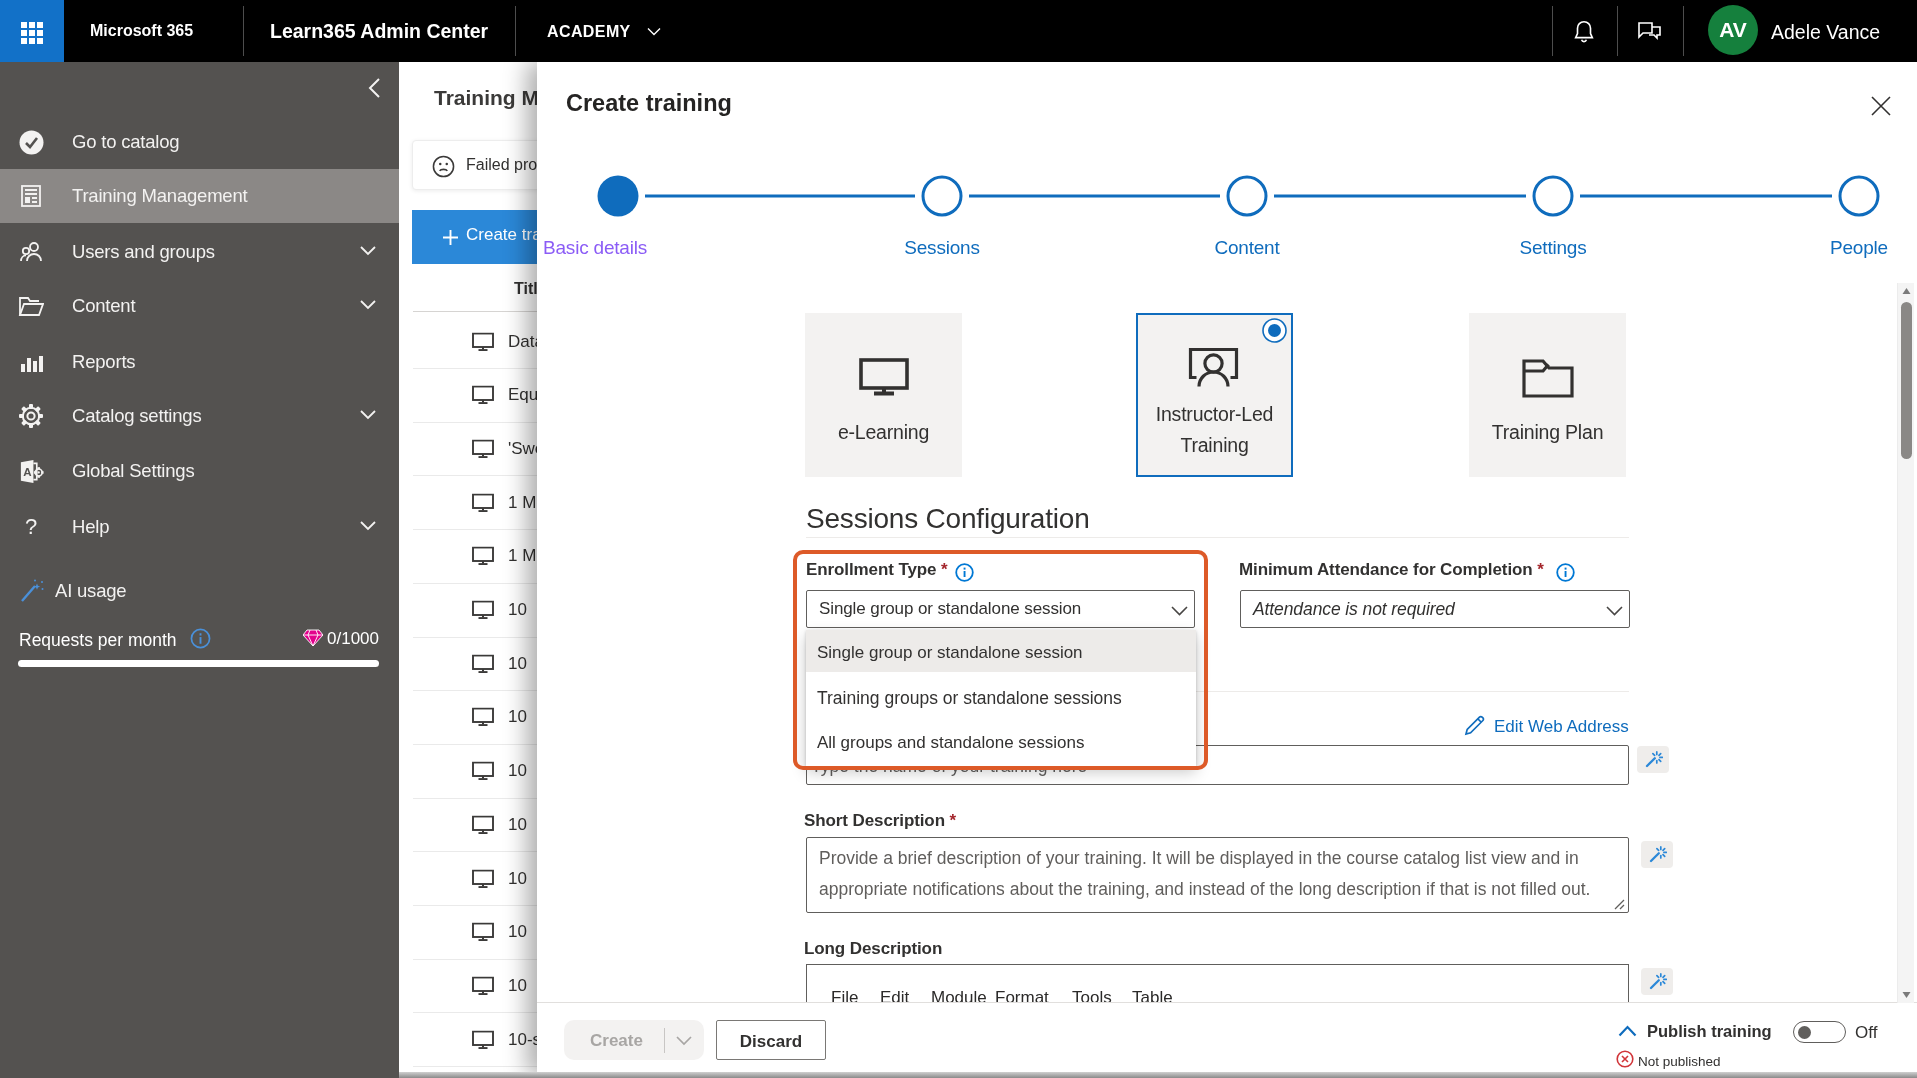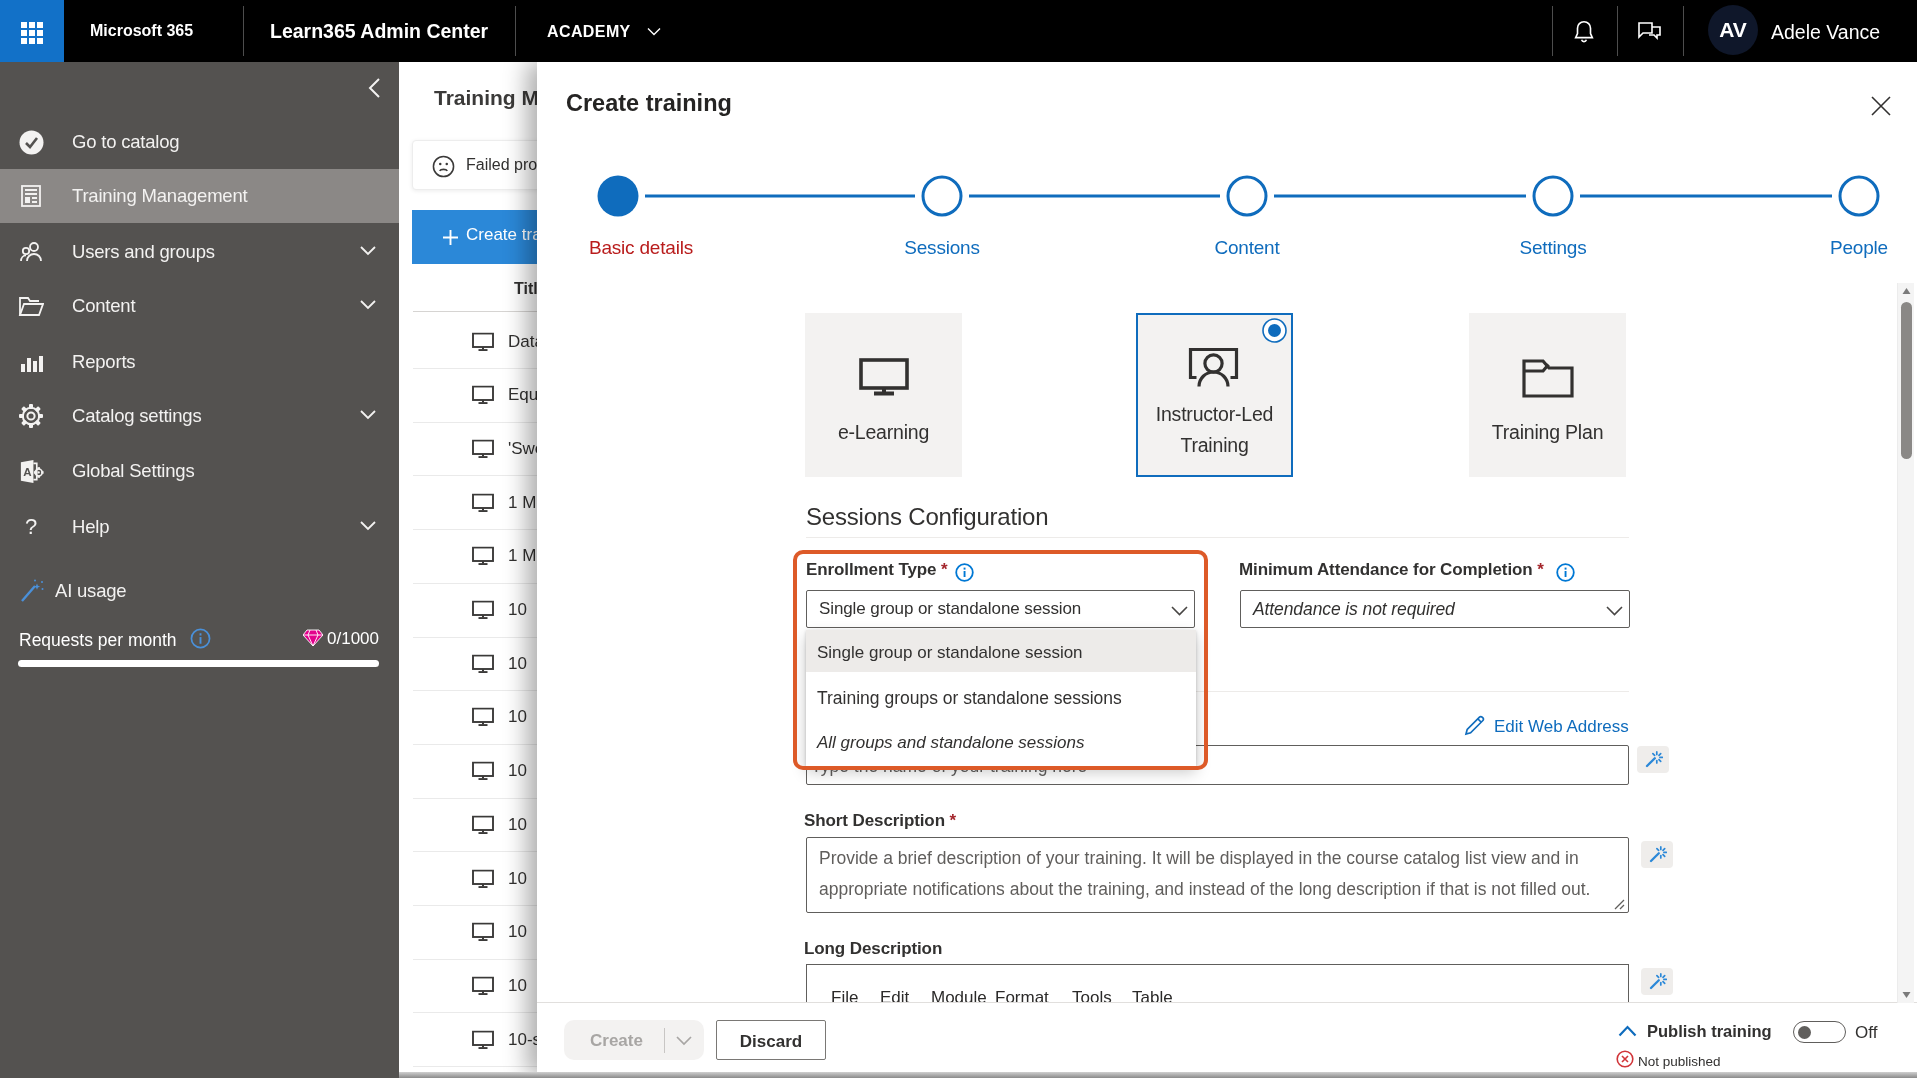--- a/index.html
+++ b/index.html
@@ -10,21 +10,21 @@
 
   
   #topbar { position:absolute; left:0; top:0; width:1917px; height:62px; background:#000; z-index:50; }
   #waffle { position:absolute; left:0; top:0; width:64px; height:62px; background:#1271c8; }
   .wgrid { position:absolute; left:21px; top:22px; width:22px; height:22px;
            display:grid; grid-template-columns:repeat(3,5.6px); grid-template-rows:repeat(3,5.6px); gap:2.6px;}
   .wgrid i { background:#fff; display:block; }
   .tb-txt { position:absolute; color:#fff; white-space:nowrap; }
   .tb-sep { position:absolute; top:6px; width:1px; height:50px; background:#4d4d4d; }
   #avatar { position:absolute; left:1708px; top:5px; width:50px; height:50px; border-radius:50%;
-            background:#0f172a; color:#fff; font-size:21px; font-weight:700; display:flex; align-items:center; justify-content:center; }
+            background:#15803d; color:#fff; font-size:21px; font-weight:700; display:flex; align-items:center; justify-content:center; }
 
   
   #sidebar { position:absolute; left:0; top:62px; width:399px; height:1016px; background:#545250; z-index:10; }
   .nav-row { position:absolute; left:0; width:399px; height:54px; color:#f3f2f1; }
   .nav-row .lbl { position:absolute; left:72px; top:50%; transform:translateY(-50%); font-size:18.5px; letter-spacing:-0.2px;}
   .nav-row .ic  { position:absolute; left:18px; top:50%; transform:translateY(-50%); width:26px; height:26px; display:flex; align-items:center; justify-content:center;}
   .nav-row .chev { position:absolute; right:22px; top:50%; transform:translateY(-50%); }
   .nav-sel { background:#8b8886; }
 
   
@@ -384,21 +384,21 @@
           <line x1="108" y1="134" x2="378" y2="134" stroke="#0f6cbd" stroke-width="3"></line>
           <line x1="432" y1="134" x2="683" y2="134" stroke="#0f6cbd" stroke-width="3"></line>
           <line x1="737" y1="134" x2="989" y2="134" stroke="#0f6cbd" stroke-width="3"></line>
           <line x1="1043" y1="134" x2="1295" y2="134" stroke="#0f6cbd" stroke-width="3"></line>
           <circle cx="81" cy="134" r="20.5" fill="#0f6cbd"></circle>
           <circle cx="405" cy="134" r="19" fill="#fff" stroke="#0f6cbd" stroke-width="3"></circle>
           <circle cx="710" cy="134" r="19" fill="#fff" stroke="#0f6cbd" stroke-width="3"></circle>
           <circle cx="1016" cy="134" r="19" fill="#fff" stroke="#0f6cbd" stroke-width="3"></circle>
           <circle cx="1322" cy="134" r="19" fill="#fff" stroke="#0f6cbd" stroke-width="3"></circle>
         </svg>
-        <div style="position:absolute; left:6px; top:175px; width:150px; text-align:right; font-size:19px; color:#b91c1c; letter-spacing:-0.2px;">Basic details</div>
+        <div style="position:absolute; left:6px; top:175px; width:150px; text-align:left; font-size:19px; color:#8b5cf6; letter-spacing:-0.2px;">Basic details</div>
         <div style="position:absolute; left:330px; top:175px; width:150px; text-align:center; font-size:19px; color:#0f6cbd; letter-spacing:-0.2px;">Sessions</div>
         <div style="position:absolute; left:635px; top:175px; width:150px; text-align:center; font-size:19px; color:#0f6cbd; letter-spacing:-0.2px;">Content</div>
         <div style="position:absolute; left:941px; top:175px; width:150px; text-align:center; font-size:19px; color:#0f6cbd; letter-spacing:-0.2px;">Settings</div>
         <div style="position:absolute; left:1247px; top:175px; width:150px; text-align:center; font-size:19px; color:#0f6cbd; letter-spacing:-0.2px;">People</div>
       </div>
 
     <div class="card" style="left:599px; border:2px solid #0f6cbd;">
       <svg class="m" style="left:124px; top:3px;" width="25" height="25" viewBox="0 0 25 25">
           <circle cx="12.5" cy="12.5" r="11.5" fill="#fff" stroke="#0f6cbd" stroke-width="1.6"></circle>
           <circle cx="12.5" cy="12.5" r="6.5" fill="#0f6cbd"></circle>
@@ -419,21 +419,21 @@
       <div class="clabel" style="top:108px;">e-Learning</div>
     </div>
     <div class="card" style="left:932px;">
       <svg class="m" style="left:53px; top:45px;" width="52" height="40" viewBox="0 0 52 40">
           <path d="M2 38 V3 h19 l6 7 h23 v28 z" fill="none" stroke="#323130" stroke-width="3.2"></path>
           <path d="M2 13 h19 l5.5-6.5" fill="none" stroke="#323130" stroke-width="3.2"></path>
         </svg>
       <div class="clabel" style="top:108px;">Training Plan</div>
     </div>
 
-    <div class="m" style="left:269px; top:441px; font-size:24px; color:#323130; letter-spacing:-0.2px;">Sessions Configuration</div>
+    <div class="m" style="left:269px; top:441px; font-size:28px; color:#323130; letter-spacing:-0.2px;">Sessions Configuration</div>
     <div class="m" style="left:269px; top:475px; width:823px; border-top:1px solid #edebe9;"></div>
 
     <div class="m bold-lbl" style="left:702px; top:498px;">Minimum Attendance for Completion <span class="red-star">*</span></div>
     <svg class="m" style="left:1019px; top:501px;" width="19" height="19" viewBox="0 0 19 19">
         <circle cx="9.5" cy="9.5" r="8.3" fill="none" stroke="#0078d4" stroke-width="1.8"></circle>
         <rect x="8.6" y="8" width="1.9" height="6" fill="#0078d4"></rect>
         <rect x="8.6" y="4.6" width="1.9" height="2" fill="#0078d4"></rect>
       </svg>
     <div class="combo" style="left:703px; top:528px; width:390px;">
       <span class="ctext" style="font-size:17.5px;font-style:italic;">Attendance is not required</span>
@@ -477,21 +477,21 @@
       <span class="ctext">Single group or standalone session</span>
       <svg class="m" style="left:364px; top:15px;" width="17" height="10" viewBox="0 0 17 10">
           <path d="M1 1 L8.5 8.5 L16 1" fill="none" stroke="#484644" stroke-width="1.6"></path>
         </svg>
     </div>
 
     <div class="m" id="listbox" style="left:269px; top:568px; width:390px; height:136px; background:#fff; box-shadow:0 6px 14px rgba(0,0,0,.22), 0 1px 3px rgba(0,0,0,.18);">
       <div class="m" style="left:0; top:0; width:100%; height:42px; background:#edebe9;"></div>
       <div class="m" style="left:11px; top:13px; font-size:17px; color:#323130; white-space:nowrap;">Single group or standalone session</div>
       <div class="m" style="left:11px; top:58px; font-size:17.5px; color:#323130; white-space:nowrap;">Training groups or standalone sessions</div>
-      <div class="m" style="left:11px; top:103px; font-size:17px; color:#323130; white-space:nowrap;font-style:italic;">All groups and standalone sessions</div>
+      <div class="m" style="left:11px; top:103px; font-size:17px; color:#323130; white-space:nowrap;">All groups and standalone sessions</div>
     </div>
 
     <div class="m" style="left:256px; top:488px; width:415px; height:220px; border:4px solid #dd5a28; border-radius:10px;"></div>
 
     <div class="m bold-lbl" style="left:267px; top:749px;">Short Description <span class="red-star">*</span></div>
     <div class="m" style="left:269px; top:775px; width:823px; height:76px; border:1px solid #605e5c; border-radius:2px;">
       <div class="m" style="left:12px; top:5px; font-size:17.5px; color:#605e5c; line-height:31px; white-space:nowrap;">Provide a brief description of your training. It will be displayed in the course catalog list view and in<br>appropriate notifications about the training, and instead of the long description if that is not filled out.</div>
       <svg class="m" style="left:806px; top:60px;" width="12" height="12" viewBox="0 0 12 12">
           <path d="M11 2 L2 11 M11 7 L7 11" stroke="#605e5c" stroke-width="1.3"></path>
         </svg>

